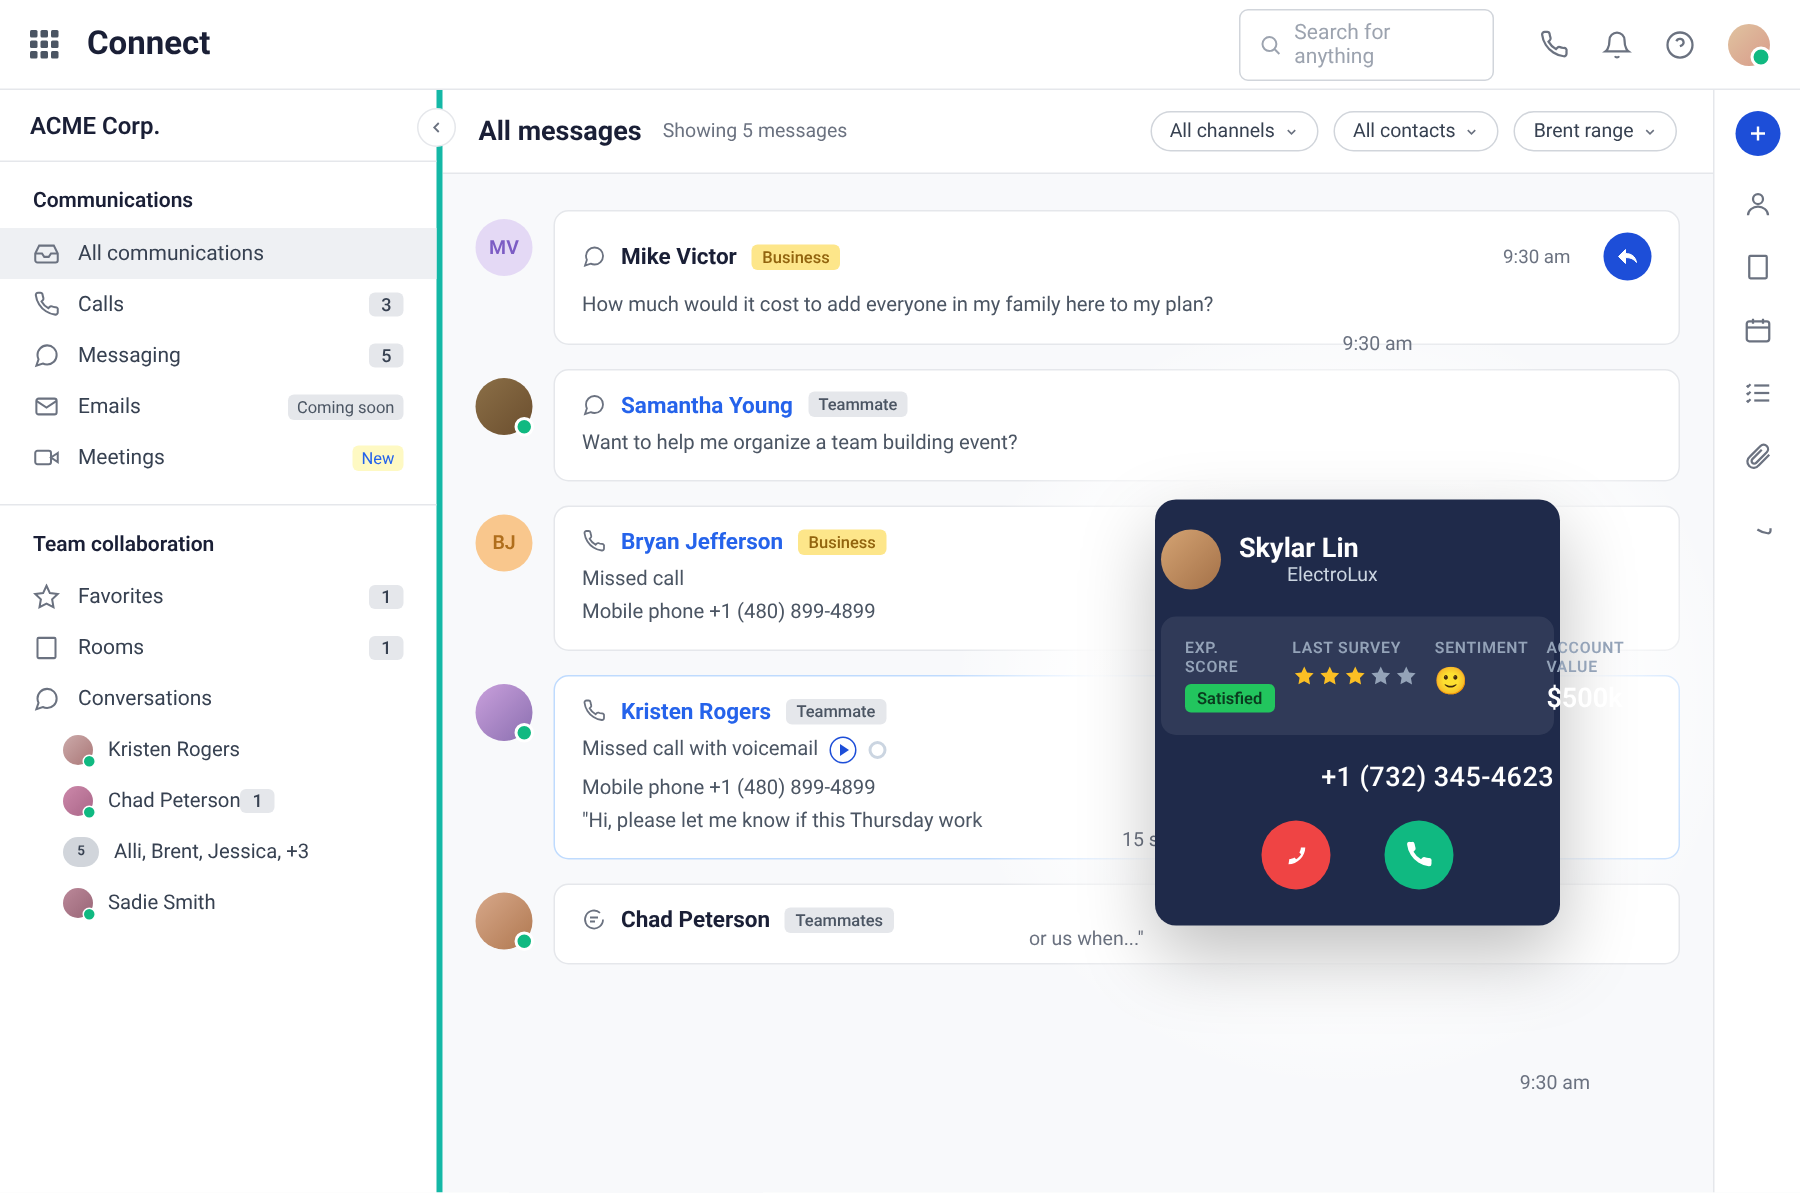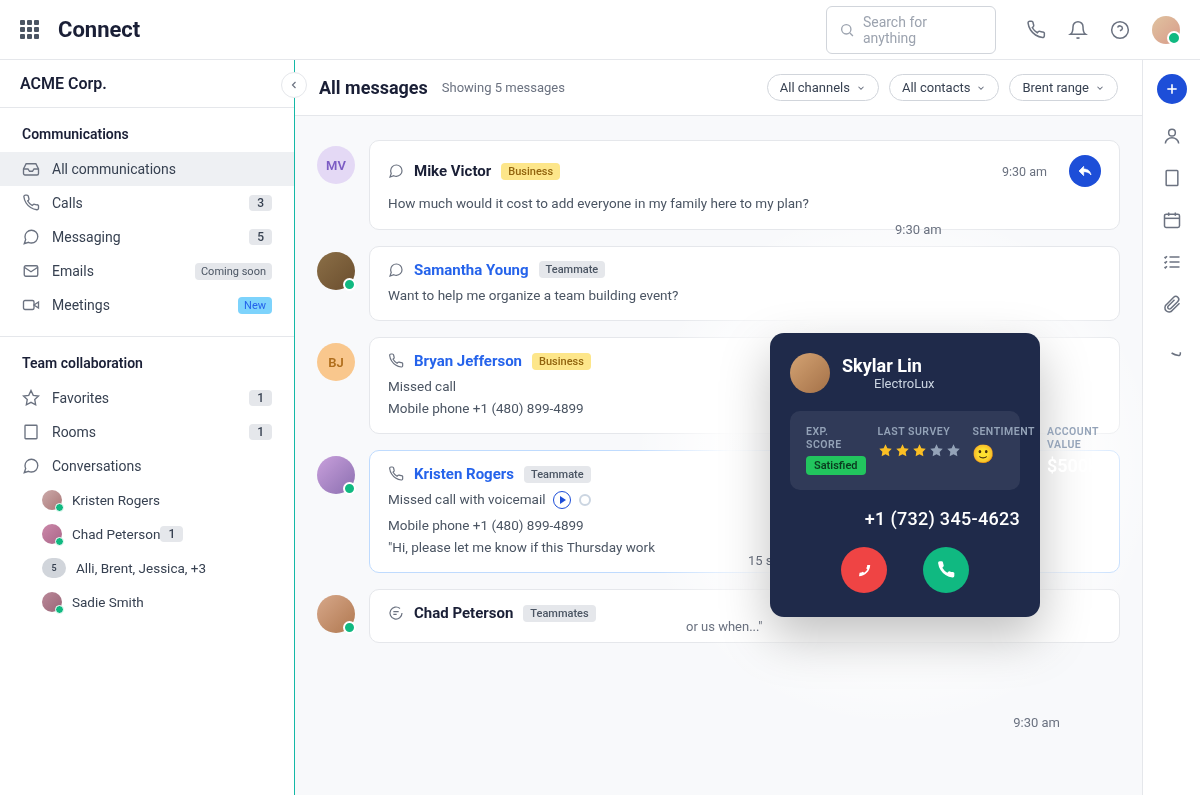--- a/index.html
+++ b/index.html
@@ -15,34 +15,34 @@
 .search-field svg { width:16px; height:16px; stroke:#9ca3af; margin-right:8px; }
 .top-icons { display:flex; align-items:center; gap:22px; margin-left:30px; }
 .top-icons .ic { width:20px; height:20px; stroke:#6b7280; fill:none; cursor:pointer; }
 .user-avatar { width:28px; height:28px; border-radius:50%; background:linear-gradient(135deg,#e0c3a0,#d89b8a); position:relative; margin-left:22px; cursor:pointer; }
 .user-avatar::after { content:""; position:absolute; right:-1px; bottom:-1px; width:10px; height:10px; background:#10b981; border:2px solid #fff; border-radius:50%; }
 
 
 .layout { display:flex; height:calc(795px - 60px); }
 
 
-.sidebar { width:295px; border-right:1px solid #14b8a6; position:relative; background:#fff; }
+.sidebar { width:295px; border-right:4px solid #14b8a6; position:relative; background:#fff; }
 .workspace-head { display:flex; align-items:center; justify-content:space-between; padding:14px 20px; border-bottom:1px solid #e5e7eb; }
 .workspace-name { font-size:16px; font-weight:600; }
 .collapse-btn { width:26px; height:26px; border:1px solid #e5e7eb; border-radius:50%; display:flex; align-items:center; justify-content:center; background:#fff; cursor:pointer; position:absolute; right:-13px; top:12px; z-index:5; }
 .collapse-btn svg { width:12px; height:12px; stroke:#6b7280; }
 
 .sb-section-title { font-weight:600; font-size:14px; padding:18px 22px 10px; color:#1a1f36; }
 .sb-item { display:flex; align-items:center; padding:8px 22px; color:#374151; cursor:pointer;justify-content:flex-end; }
 .sb-item.active { background:#eef0f3; }
 .sb-item .sb-ic { width:18px; height:18px; margin-right:12px; stroke:#6b7280; fill:none; flex-shrink:0; }
 .sb-item .sb-label { flex:1; }
 .sb-badge-count { background:#e5e7eb; color:#374151; font-size:12px; padding:1px 8px; border-radius:4px; font-weight:500; }
 .sb-badge-soon { background:#e5e7eb; color:#4b5563; font-size:11px; padding:2px 6px; border-radius:4px; }
-.sb-badge-new { background:#7dd3fc; color:#2563eb; font-size:11px; padding:2px 6px; border-radius:4px; }
+.sb-badge-new { background:#fef9c3; color:#2563eb; font-size:11px; padding:2px 6px; border-radius:4px; }
 
 .sb-subitem { display:flex; align-items:center; padding:7px 22px 7px 42px; color:#374151; cursor:pointer; font-size:13.5px; }
 .sb-subavatar { width:20px; height:20px; border-radius:50%; margin-right:10px; position:relative; flex-shrink:0; background:#ddd; display:flex; align-items:center; justify-content:center; font-size:9px; color:#374151; font-weight:600; }
 .sb-subavatar.dot::after { content:""; position:absolute; width:7px; height:7px; background:#10b981; border:1.5px solid #fff; border-radius:50%; right:-2px; bottom:-2px; }
 .sb-subavatar.countpill { background:#d1d5db; border-radius:10px; width:24px; }
 
 
 .content { flex:1; background:#f8f9fb; display:flex; }
 .messages-col { flex:1; padding:0; overflow:hidden; }
 .messages-head { display:flex; align-items:center; padding:14px 24px; border-bottom:1px solid #e5e7eb; background:#fff; }
@@ -83,21 +83,21 @@
 .right-rail { width:58px; border-left:1px solid #e5e7eb; background:#fff; display:flex; flex-direction:column; align-items:center; padding-top:14px; gap:22px; }
 .rail-add { width:30px; height:30px; border-radius:50%; background:#1d4ed8; display:flex; align-items:center; justify-content:center; cursor:pointer; }
 .rail-add svg { width:16px; height:16px; stroke:#fff; stroke-width:2.4; }
 .rail-ic { width:20px; height:20px; stroke:#6b7280; fill:none; cursor:pointer; }
 
 
 .call-overlay { position:absolute; right:40px; top:200px; width:530px; height:530px; border-radius:50%; background:radial-gradient(circle at center, rgba(255,255,255,0.6) 0%, rgba(255,255,255,0.95) 44%, rgba(255,255,255,0) 70%); pointer-events:none; display:flex; align-items:center; justify-content:center; }
 .bg-hints { position:absolute; inset:0; pointer-events:none; }
 .bg-hint { position:absolute; color:#6b7280; font-size:13px; white-space:nowrap; }
 
-.call-card { width:270px; background:#1f2a4a; border-radius:14px; padding:20px 20px 24px; color:#fff; pointer-events:auto; box-shadow:0 20px 50px rgba(0,0,0,0.25); position:relative; top:10px; left:10px; }
+.call-card { width:270px; background:#1f2a4a; border-radius:14px; padding:20px 4px 24px; color:#fff; pointer-events:auto; box-shadow:0 20px 50px rgba(0,0,0,0.25); position:relative; top:10px; left:10px; }
 .caller-head { display:flex; align-items:center; gap:12px; margin-bottom:18px; }
 .caller-avatar { width:40px; height:40px; border-radius:50%; background:linear-gradient(135deg,#d4a373,#a47148); }
 .caller-name { font-size:18px; font-weight:700; line-height:1.2; }
 .caller-company { font-size:13px; color:#cbd5e1;margin-left:32px; }
 .stats-box { background:rgba(255,255,255,0.08); border-radius:10px; padding:14px 16px; display:grid; grid-template-columns:1fr 1fr 1fr 1fr; gap:14px 12px; margin-bottom:18px; }
 .stat-label { font-size:10.5px; letter-spacing:0.5px; color:#94a3b8; font-weight:600; }
 .stat-value { margin-top:4px; font-size:18px; font-weight:600; }
 .pill-satisfied { display:inline-block; background:#22c55e; color:#0a3b1f; font-size:11px; padding:3px 8px; border-radius:4px; font-weight:600; margin-top:5px; }
 .stars { display:flex; gap:2px; margin-top:5px; }
 .star { width:15px; height:15px; }

